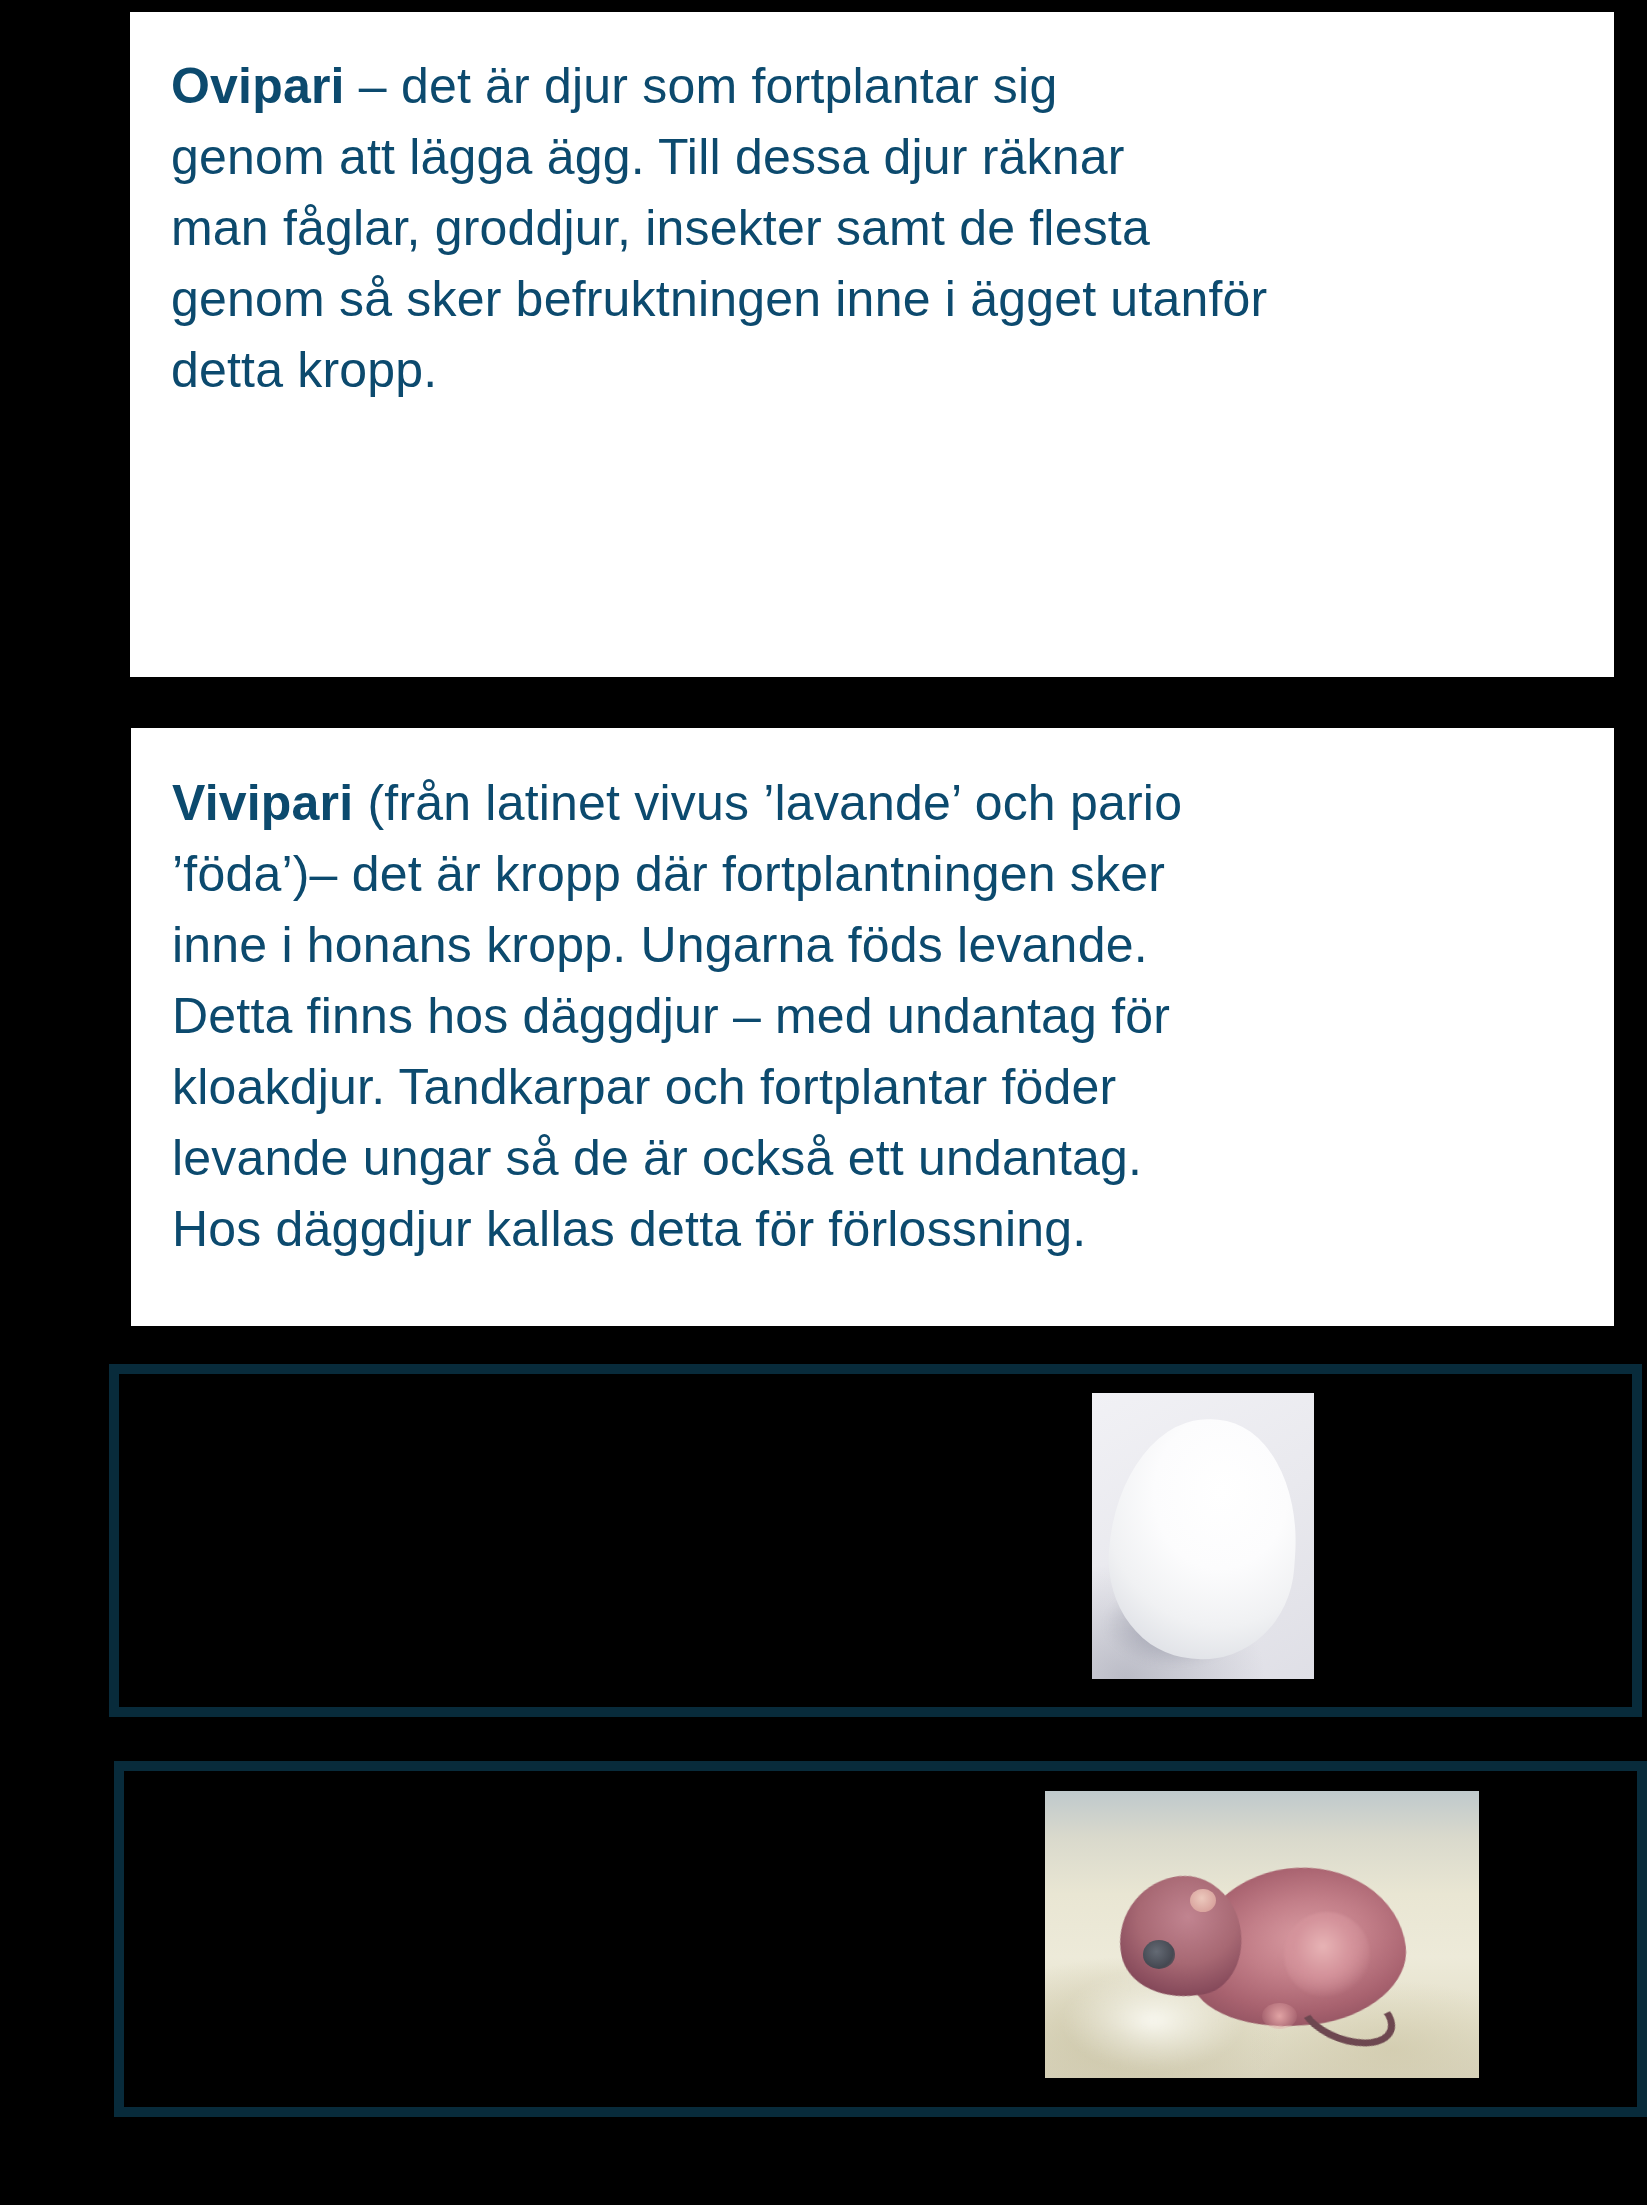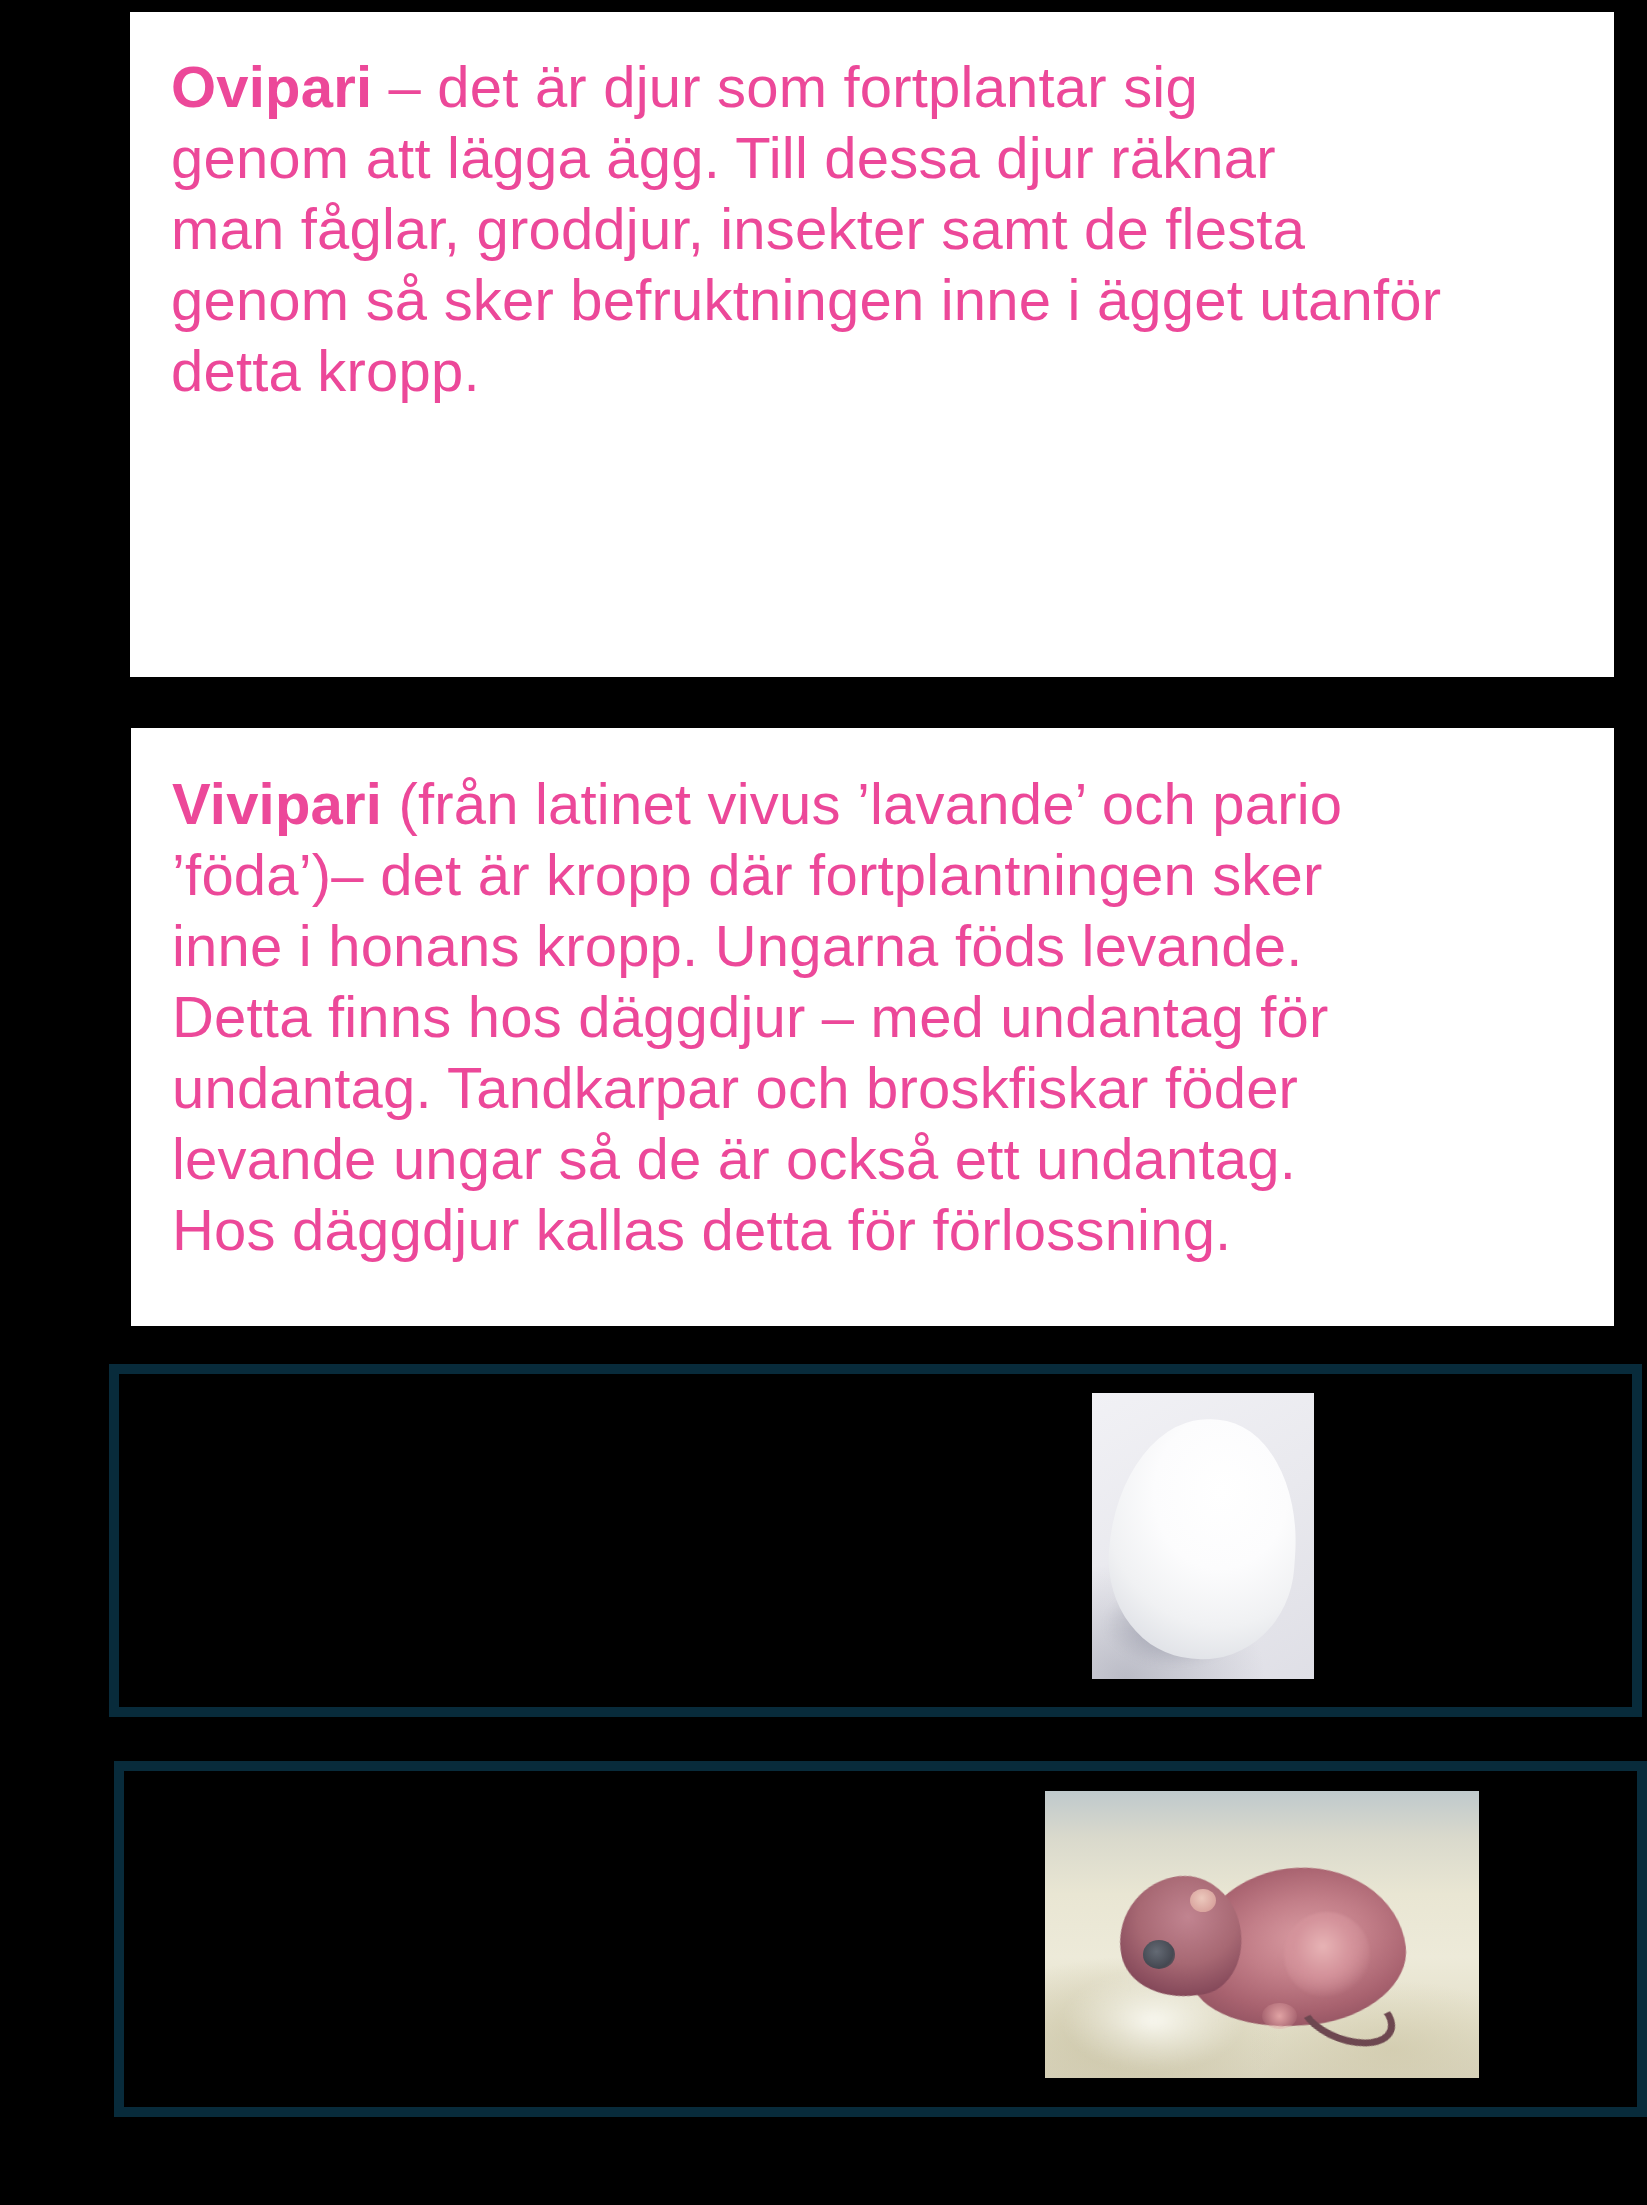--- a/index.html
+++ b/index.html
@@ -8,23 +8,23 @@
     background:#000000;
     position:relative;
     overflow:hidden;
     font-family:"Liberation Sans", sans-serif;
   }
 
   
   .textbox{
     position:absolute;
     background:#ffffff;
-    color:#ec4899;
+    color:#0c4a6e;
     box-sizing:border-box;
-    font-size:58px;
+    font-size:50px;
     line-height:71px;
     letter-spacing:0.2px;
   }
   #ovipari-box{left:130px;top:12.4px;width:1484px;height:665px;padding:39px 20px 0 41px;}
   #vivipari-box{left:131px;top:728px;width:1483px;height:598px;padding:40px 24px 0 41px;}
   .line{white-space:pre-wrap;}
   .lead{font-weight:bold;}
 
   
   .frame{
@@ -126,21 +126,21 @@
   <div class="line">man fåglar, groddjur, insekter samt de flesta</div>
   <div class="line">genom så sker befruktningen inne i ägget utanför</div>
   <div class="line">detta kropp.</div>
 </section>
 
 <section class="textbox" id="vivipari-box">
   <div class="line"><span class="lead">Vivipari</span><span> (från latinet vivus ’lavande’ och pario</span></div>
   <div class="line">’föda’)– det är kropp där fortplantningen sker</div>
   <div class="line">inne i honans kropp. Ungarna föds levande.</div>
   <div class="line">Detta finns hos däggdjur – med undantag för</div>
-  <div class="line">undantag. Tandkarpar och broskfiskar föder</div>
+  <div class="line">kloakdjur. Tandkarpar och fortplantar föder</div>
   <div class="line">levande ungar så de är också ett undantag.</div>
   <div class="line">Hos däggdjur kallas detta för förlossning.</div>
 </section>
 
 <div class="frame" id="egg-frame">
   <div id="egg-photo">
     <div class="egg-shadow"></div>
     <div class="egg-shape"></div>
   </div>
 </div>

